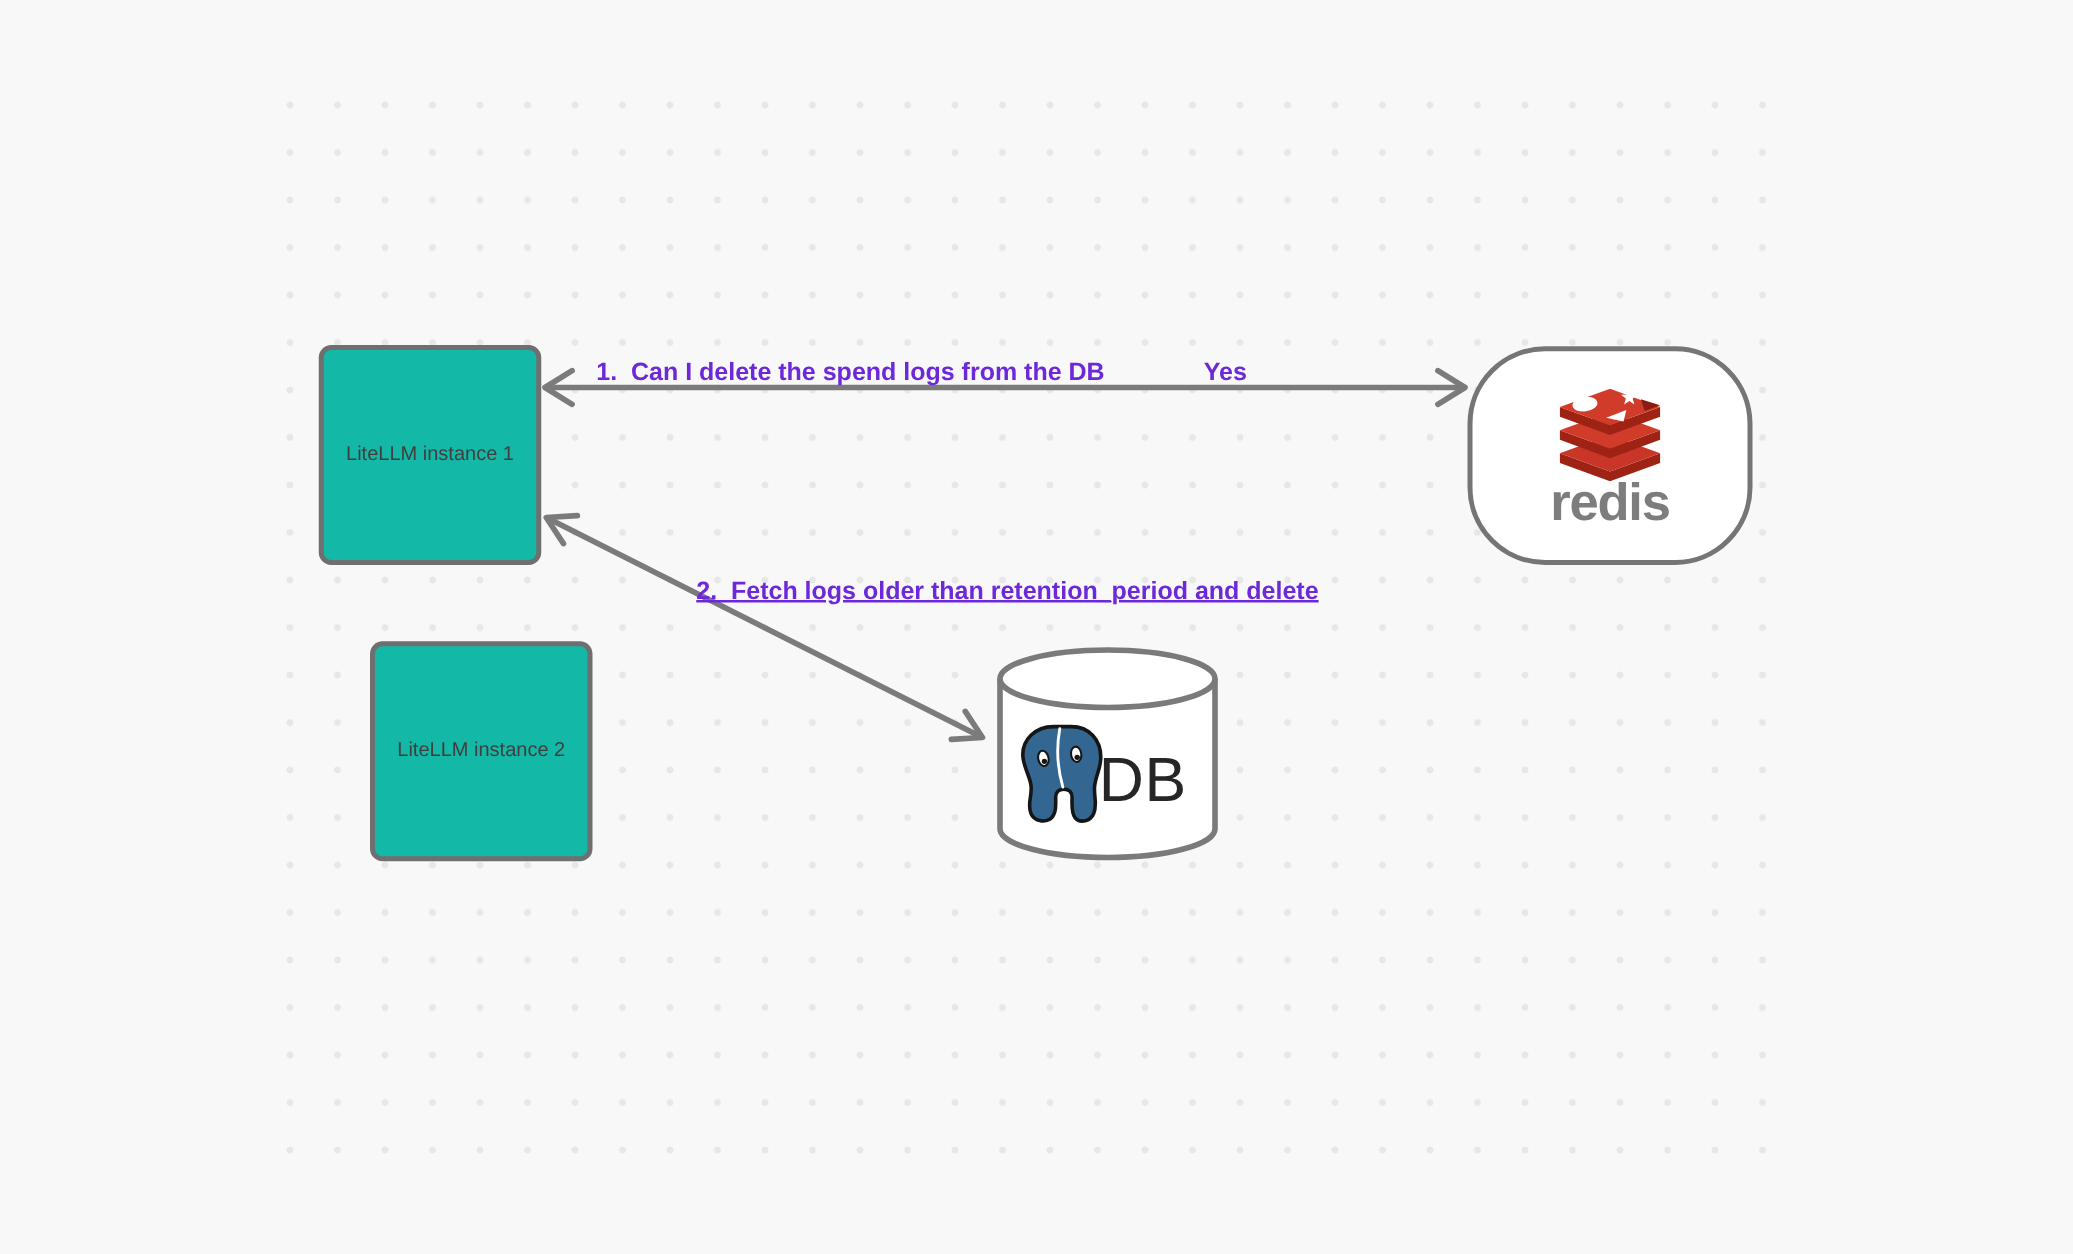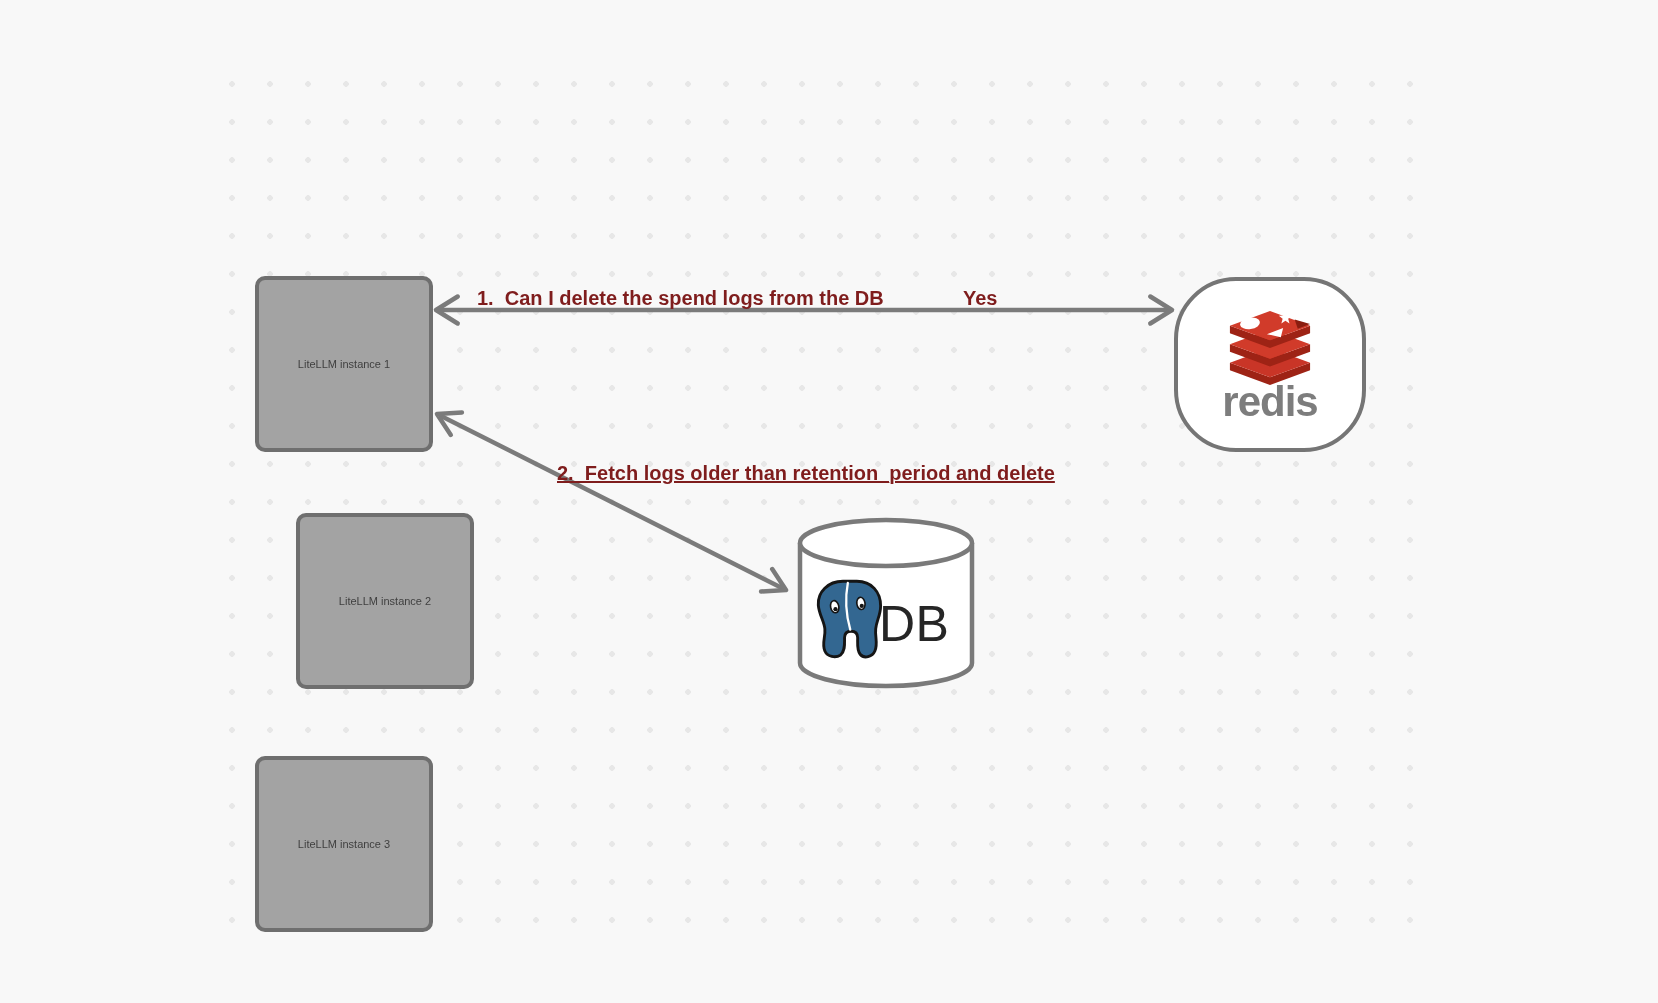--- a/index.html
+++ b/index.html
@@ -10,37 +10,37 @@
     font-family:"Liberation Sans", sans-serif;
   }
   .dot-grid {
     position:absolute; left:213px; top:65px; width:1216px; height:874px;
     background-image:radial-gradient(circle, #e7e7e7 2.6px, transparent 3px);
     background-size:38px 38px;
   }
   .arrow-layer { position:absolute; left:0; top:0; width:1658px; height:1003px; }
   .node {
     position:absolute; box-sizing:border-box; width:178px; height:176px;
-    background:#a3a3a3; border:4px solid #6f6f6f; border-radius:10px;
+    background:#14b8a6; border:4px solid #6f6f6f; border-radius:10px;
     display:flex; align-items:center; justify-content:center;
-    color:#3f3f3f; font-size:11px; text-align:center;
+    color:#3f3f3f; font-size:16px; text-align:center;
   }
   .node-1 { left:255px; top:276px; }
   .node-2 { left:255px; top:513px;margin-left:41px; }
   .node-3 { left:255px; top:756px; }
   .arrow-label {
-    position:absolute; font-size:20px; font-weight:700; color:#7f1d1d;
+    position:absolute; font-size:20px; font-weight:700; color:#6d28d9;
     line-height:28px; white-space:pre;
   }
   .arrow-1-label { left:477px; top:284px; }
   .arrow-1-response { left:963px; top:284px; }
   .arrow-2-label { left:557px; top:459px;text-decoration:underline; }
   .redis-node {
     position:absolute; box-sizing:border-box; left:1174px; top:277px;
-    width:192px; height:175px; background:#ffffff;
+    width:228px; height:175px; background:#ffffff;
     border:4px solid #757575; border-radius:62px;
     display:flex; flex-direction:column; align-items:center; justify-content:center;
   }
   .redis-logo { width:94px; height:74px; display:block; margin-top:4px; }
   .redis-wordmark {
     font-size:42px; font-weight:700; color:#7d7d7d;
     letter-spacing:-1px; line-height:1; margin-top:-4px;
   }
   .db-cylinder { position:absolute; left:796px; top:516px; width:180px; height:174px; }
   .pg-elephant { position:absolute; left:808px; top:578px; width:78px; height:82px; }
@@ -63,23 +63,20 @@
     <path d="M441 416 L782 588"></path>
     <path d="M450.8 434.9 L437 414 L461.9 412.5"></path>
     <path d="M772.2 569.1 L786 590 L761.1 591.5"></path>
   </svg>
 
   <div class="node node-1">
     <span>LiteLLM instance 1</span>
   </div>
   <div class="node node-2">
     <span>LiteLLM instance 2</span>
-  </div>
-  <div class="node node-3">
-    <span>LiteLLM instance 3</span>
   </div>
 
   <div class="arrow-label arrow-1-label">1.  Can I delete the spend logs from the DB</div>
   <div class="arrow-label arrow-1-response">Yes</div>
   <div class="arrow-label arrow-2-label">2.  Fetch logs older than retention_period and delete</div>
 
   <div class="redis-node">
     <svg class="redis-logo" viewBox="0 0 120 96">
 
       <path d="M8 67 L8 77 L60 96 L112 77 L112 67 L60 86 Z" fill="#9e2315"></path>

